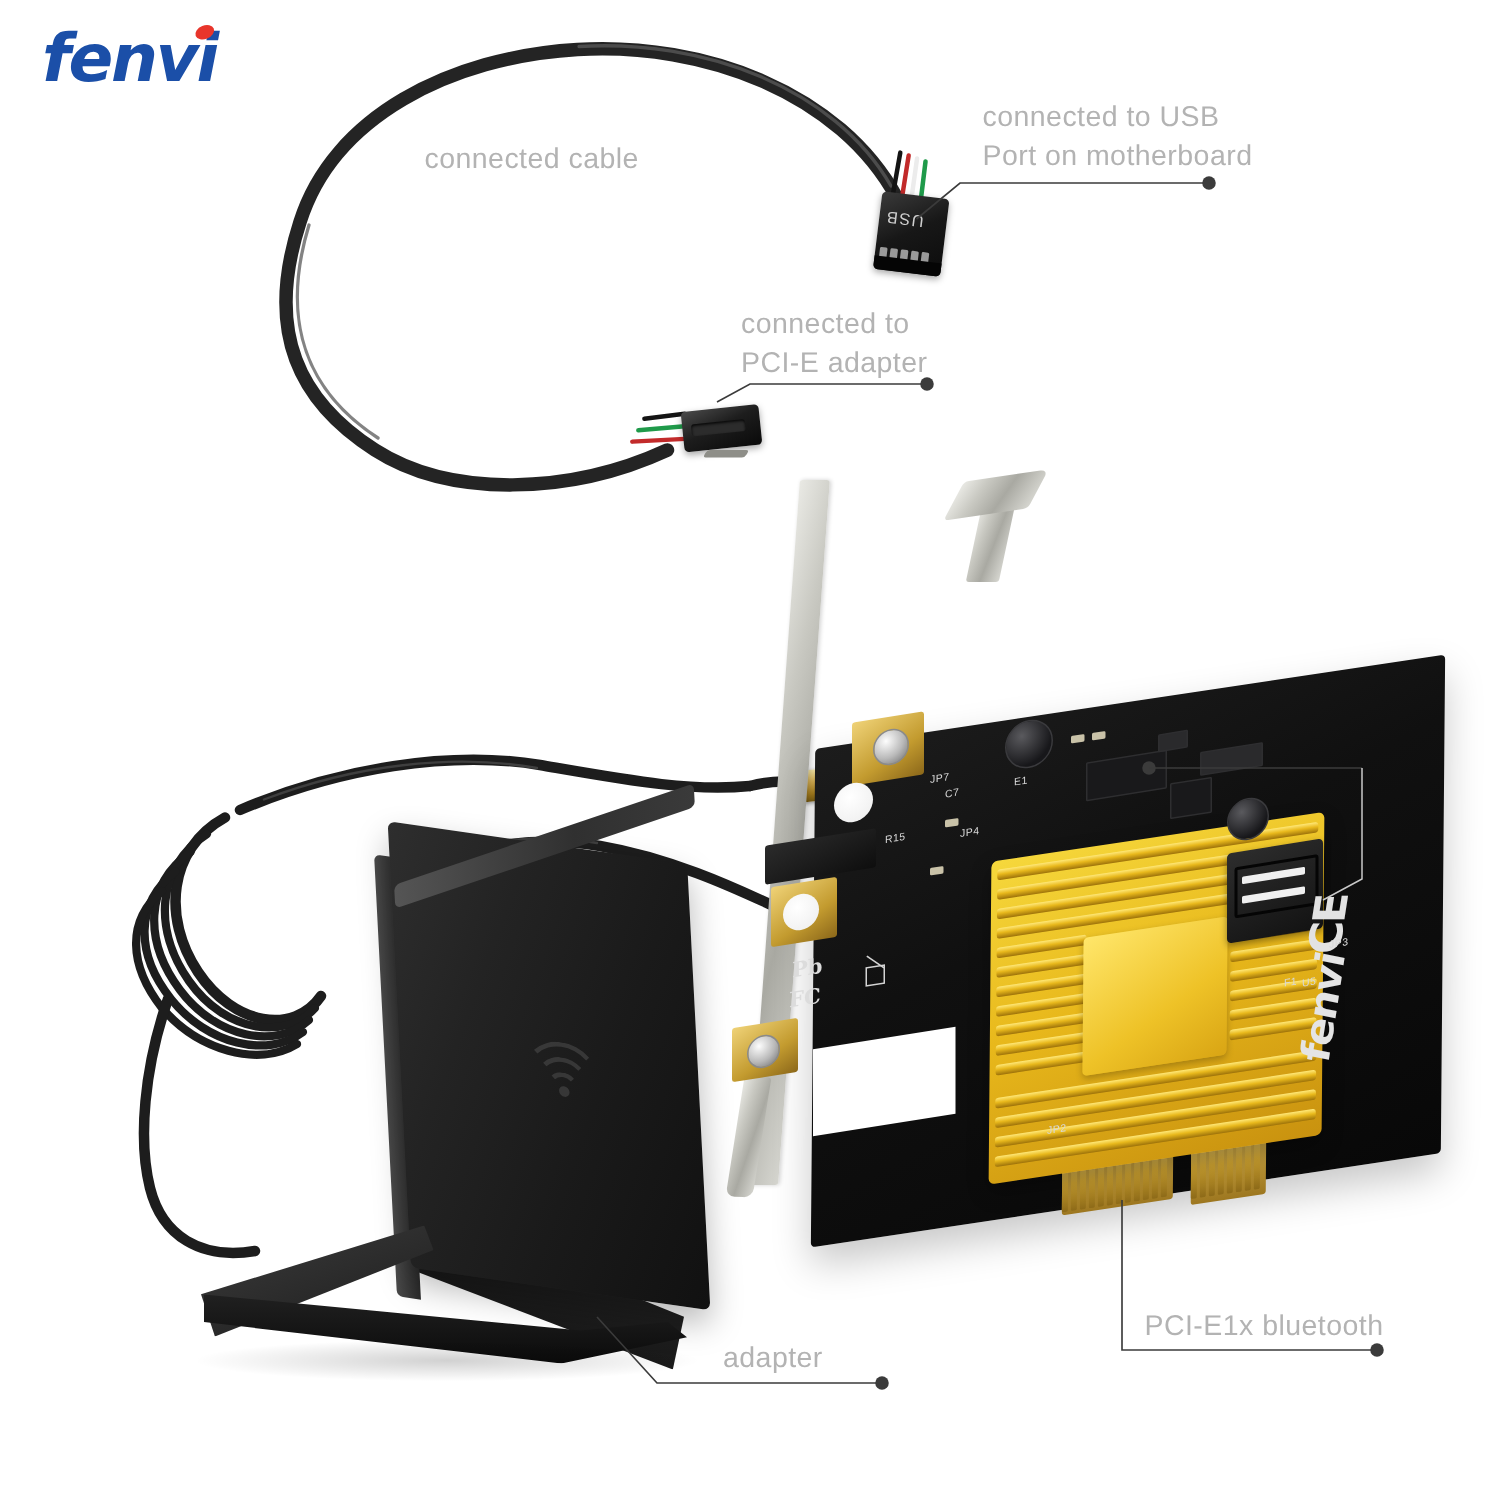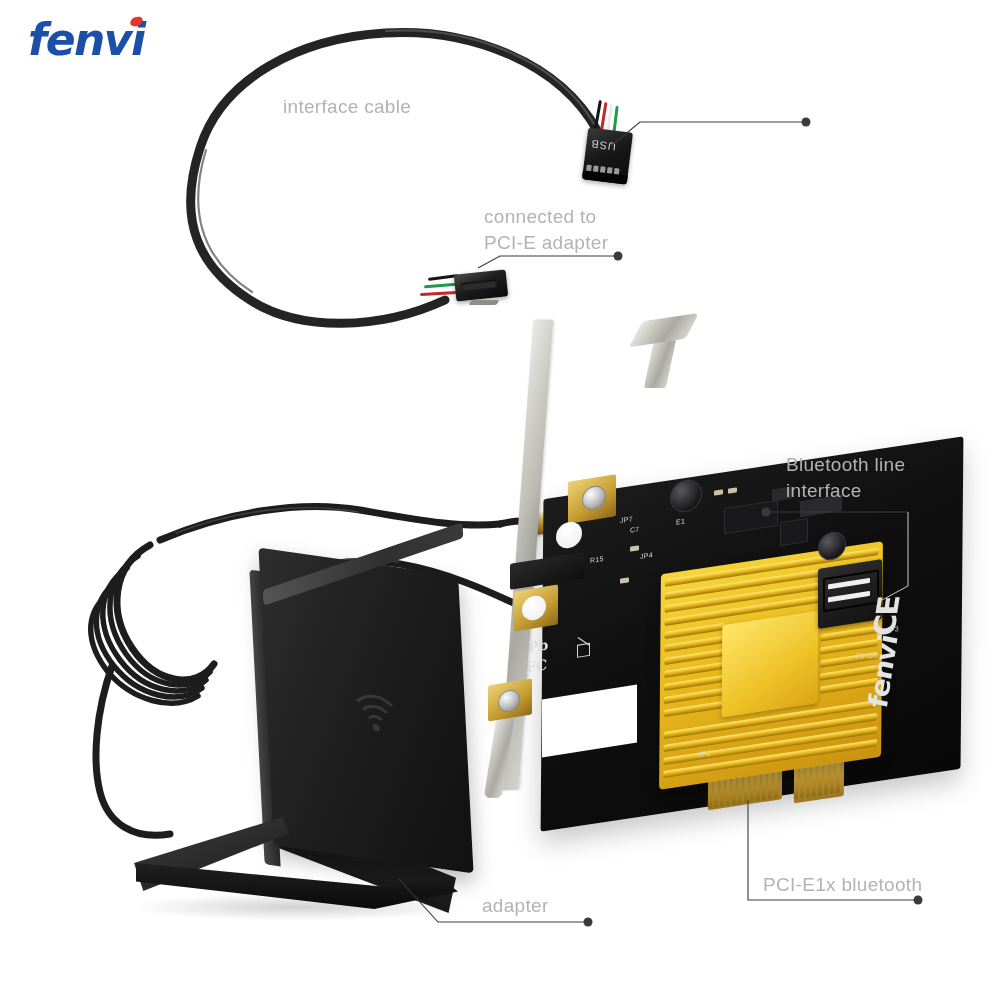--- a/index.html
+++ b/index.html
@@ -583,26 +583,26 @@
     <polyline points="766,512 908,512"></polyline>
     <polyline class="faint" points="908,512 908,586 882,600"></polyline>
 
     <polyline points="748,800 748,900 918,900"></polyline>
     <circle cx="918" cy="900" r="4.5"></circle>
 
     <polyline points="398,878 438,922 588,922"></polyline>
     <circle cx="588" cy="922" r="4.5"></circle>
   </svg>
 
-  <div class="abs callout" style="left:283px;top:94px;">interface cable</div>
-
-
-  <div class="abs callout" style="left:484px;top:204px;">connected to
+  <div class="abs callout" style="left:283px;top:94px;">connected cable</div>
+
+  <div class="abs callout" style="left:655px;top:66px;">connected to USB
+Port on motherboard</div>
+
+  <div class="abs callout" style="left:494px;top:204px;">connected to
 PCI-E adapter</div>
 
-  <div class="abs callout" style="left:786px;top:452px;">Bluetooth line
-interface</div>
 
   <div class="abs callout" style="left:763px;top:872px;">PCI-E1x bluetooth</div>
 
   <div class="abs callout" style="left:482px;top:893px;">adapter</div>
 
 </div>
 
 </body></html>

